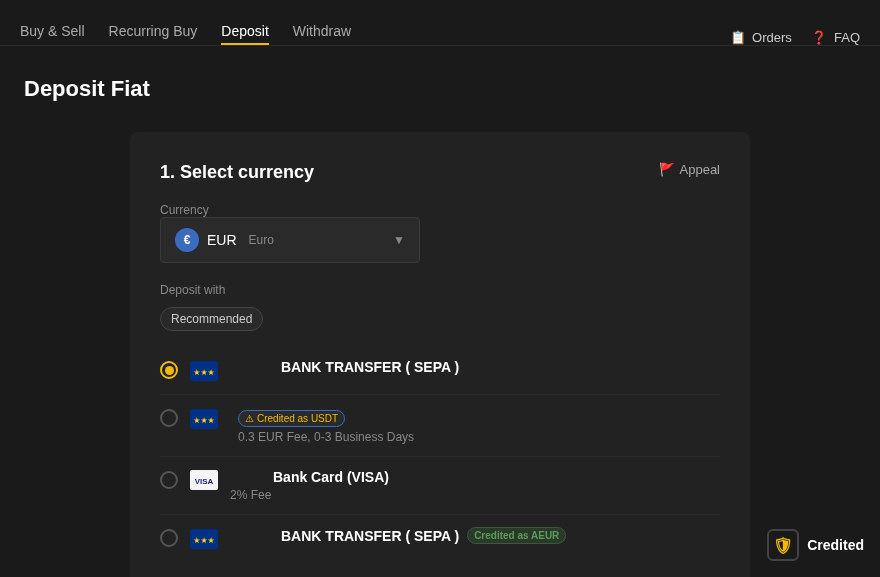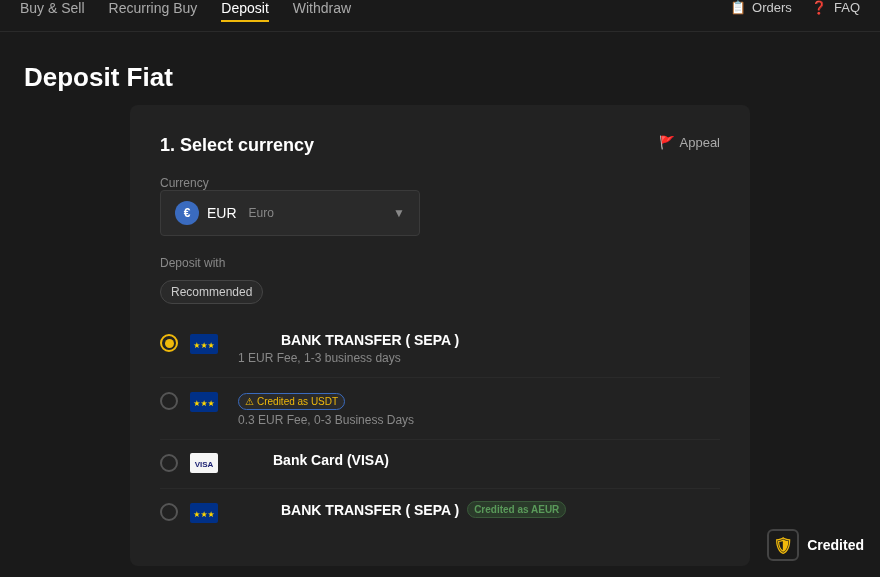--- a/index.html
+++ b/index.html
@@ -8,23 +8,23 @@
       color: #e0e0e0;
       font-family: -apple-system, BlinkMacSystemFont, 'Segoe UI', sans-serif;
       font-size: 14px;
       width: 880px;
       min-height: 577px;
     }
 
     
     .top-nav {
       display: flex;
-      align-items: flex-start;
+      align-items: flex-end;
       padding: 0 20px;
-      height: 32px;
+      height: 46px;
       border-bottom: 1px solid #2a2a2a;
       background: #1a1a1a;
     }
     .nav-links {
       display: flex;
       gap: 24px;
       flex: 1;
     }
     .nav-link {
       color: #aaa;
@@ -49,24 +49,24 @@
       color: #ccc;
       font-size: 13px;
       cursor: pointer;
     }
 
     
     .page-content {
       padding: 30px 24px;
     }
     .page-title {
-      font-size: 26px;
+      font-size: 22px;
       font-weight: 600;
       color: #fff;
-      margin-bottom: 12px;
+      margin-bottom: 30px;
     }
 
     
     .card {
       background: #222;
       border-radius: 8px;
       padding: 30px;
       max-width: 620px;
       margin: 0 auto;
       position: relative;
@@ -323,21 +323,20 @@
         <div class="radio-inner"></div>
       </div>
       <div class="sepa-combo">
         <svg width="28" height="20" viewBox="0 0 28 20">
           <rect width="28" height="20" rx="2" fill="#003087"></rect>
           <text x="14" y="14" text-anchor="middle" fill="#FFD700" font-size="8" font-family="sans-serif">★★★</text>
         </svg>
       </div>
       <div class="payment-info">
         <div class="payment-name">BANK TRANSFER ( SEPA )</div>
-        <div class="payment-detail">1 EUR Fee, 1-3 business days</div>
       </div>
     </div>
 
     
     <div class="payment-option">
       <div class="radio-circle"></div>
       <div class="sepa-combo">
         <svg width="28" height="20" viewBox="0 0 28 20">
           <rect width="28" height="20" rx="2" fill="#003087"></rect>
           <text x="14" y="14" text-anchor="middle" fill="#FFD700" font-size="8" font-family="sans-serif">★★★</text>
@@ -358,20 +357,21 @@
     <div class="payment-option">
       <div class="radio-circle"></div>
       <div style="flex-shrink:0;margin-top:1px;">
         <svg width="28" height="20" viewBox="0 0 28 20">
           <rect width="28" height="20" rx="2" fill="#f5f5f5"></rect>
           <text x="14" y="14" text-anchor="middle" fill="#1a1f71" font-size="8" font-weight="bold" font-family="sans-serif">VISA</text>
         </svg>
       </div>
       <div class="payment-info">
         <div class="payment-name">Bank Card (VISA)</div>
+        <div class="payment-detail">2% Fee</div>
       </div>
     </div>
 
     
     <div class="payment-option">
       <div class="radio-circle"></div>
       <div class="sepa-combo">
         <svg width="28" height="20" viewBox="0 0 28 20">
           <rect width="28" height="20" rx="2" fill="#003087"></rect>
           <text x="14" y="14" text-anchor="middle" fill="#FFD700" font-size="8" font-family="sans-serif">★★★</text>

